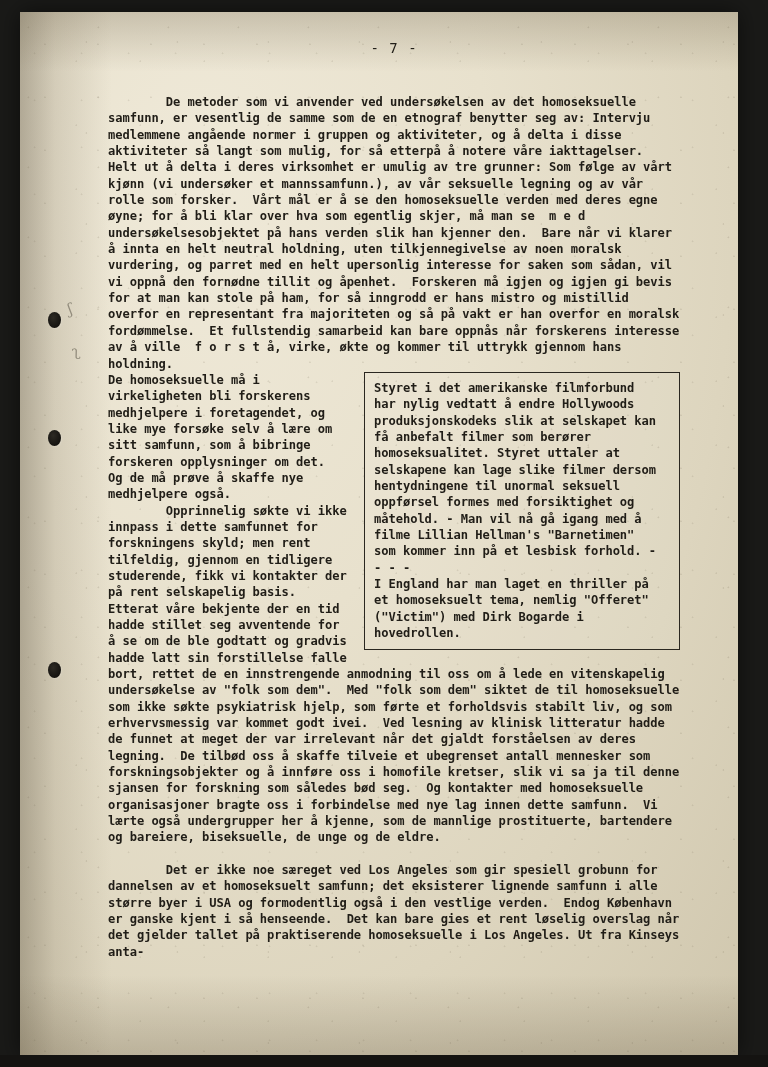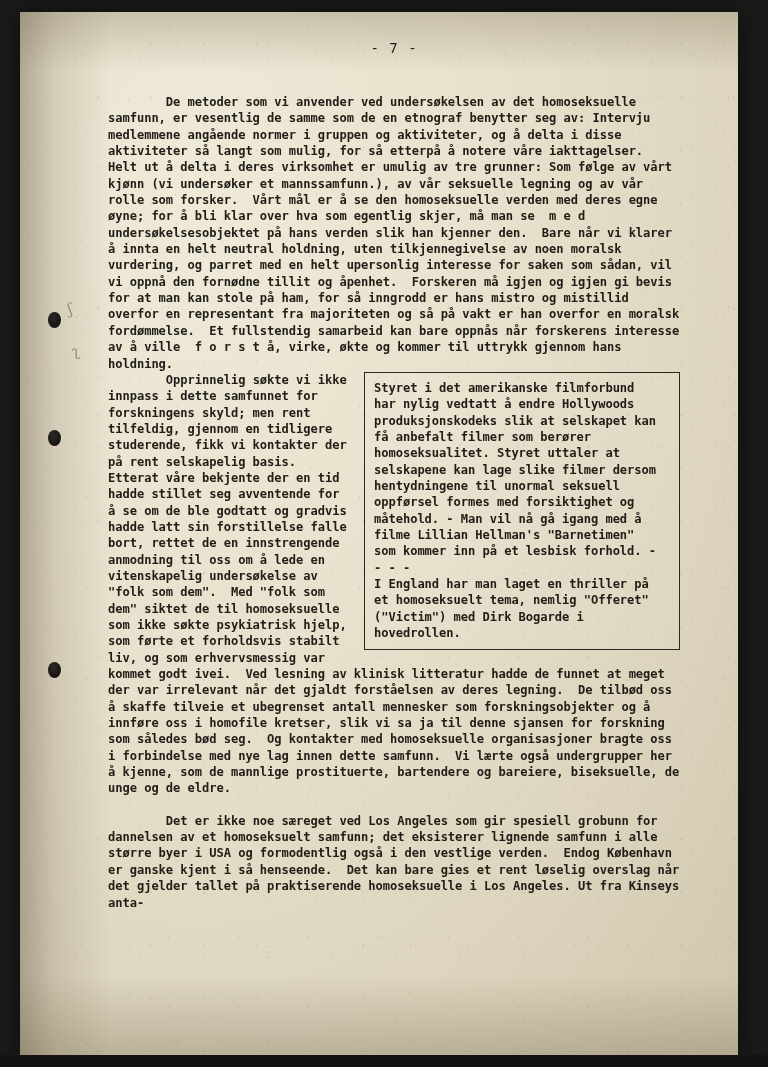--- a/index.html
+++ b/index.html
@@ -161,20 +161,21 @@
 
       <div class="pagenum">- 7 -</div>
 
       <div class="body-text">        De metoder som vi anvender ved undersøkelsen av det homoseksuelle samfunn, er vesentlig de samme som de en etnograf benytter seg av: Intervju medlemmene angående normer i gruppen og aktiviteter, og å delta i disse aktiviteter så langt som mulig, for så etterpå å notere våre iakttagelser.  Helt ut å delta i deres virksomhet er umulig av tre grunner: Som følge av vårt kjønn (vi undersøker et mannssamfunn.), av vår seksuelle legning og av vår rolle som forsker.  Vårt mål er å se den homoseksuelle verden med deres egne øyne; for å bli klar over hva som egentlig skjer, må man se  m e d  undersøkelsesobjektet på hans verden slik han kjenner den.  Bare når vi klarer å innta en helt neutral holdning, uten tilkjennegivelse av noen moralsk vurdering, og parret med en helt upersonlig interesse for saken som sådan, vil vi oppnå den fornødne tillit og åpenhet.  Forskeren må igjen og igjen gi bevis for at man kan stole på ham, for så inngrodd er hans mistro og mistillid overfor en representant fra majoriteten og så på vakt er han overfor en moralsk fordømmelse.  Et fullstendig samarbeid kan bare oppnås når forskerens interesse  av å ville  f o r s t å, virke, økte og kommer til uttrykk gjennom hans holdning.</div>
 
       <div class="boxwrap">
         <div class="body-text">Styret i det amerikanske filmforbund har nylig vedtatt å endre Hollywoods produksjonskodeks slik at selskapet kan få anbefalt filmer som berører homoseksualitet. Styret uttaler at selskapene kan lage slike filmer dersom hentydningene til unormal seksuell oppførsel formes med forsiktighet og måtehold. - Man vil nå gå igang med å filme Lillian Hellman's "Barnetimen" som kommer inn på et lesbisk forhold. - - - -
 I England har man laget en thriller på et homoseksuelt tema, nemlig "Offeret" ("Victim") med Dirk Bogarde i hovedrollen.</div>
       </div>
 
+      <div class="body-text">De homoseksuelle må i virkeligheten bli forskerens medhjelpere i foretagendet, og like mye forsøke selv å lære om sitt samfunn, som å bibringe forskeren opplysninger om det.  Og de må prøve å skaffe nye medhjelpere også.</div>
 
       <div class="body-text">        Opprinnelig søkte vi ikke innpass i dette samfunnet for forskningens skyld; men rent tilfeldig, gjennom en tidligere studerende, fikk vi kontakter der på rent selskapelig basis.  Etterat våre bekjente der en tid hadde stillet seg avventende for å se om de ble godtatt og gradvis hadde latt sin forstillelse falle bort, rettet de en innstrengende anmodning til oss om å lede en vitenskapelig undersøkelse av "folk som dem".  Med "folk som dem" siktet de til homoseksuelle som ikke søkte psykiatrisk hjelp, som førte et forholdsvis stabilt liv, og som erhvervsmessig var kommet godt ivei.  Ved lesning av klinisk litteratur hadde de funnet at meget der var irrelevant når det gjaldt forståelsen av deres legning.  De tilbød oss å skaffe tilveie et ubegrenset antall mennesker som forskningsobjekter og å innføre oss i homofile kretser, slik vi sa ja til denne sjansen for forskning som således bød seg.  Og kontakter med homoseksuelle organisasjoner bragte oss i forbindelse med nye lag innen dette samfunn.  Vi lærte også undergrupper her å kjenne, som de mannlige prostituerte, bartendere og bareiere, biseksuelle, de unge og de eldre.</div>
 
       <div class="clear"></div>
 
       <div class="body-text" style="margin-top:16px;">        Det er ikke noe særeget ved Los Angeles som gir spesiell grobunn for dannelsen av et homoseksuelt samfunn; det eksisterer lignende samfunn i alle større byer i USA og formodentlig også i den vestlige verden.  Endog København er ganske kjent i så henseende.  Det kan bare gies et rent løselig overslag når det gjelder tallet på praktiserende homoseksuelle i Los Angeles. Ut fra Kinseys anta-</div>
 
     </div>
 
     <div id="grain"></div>

